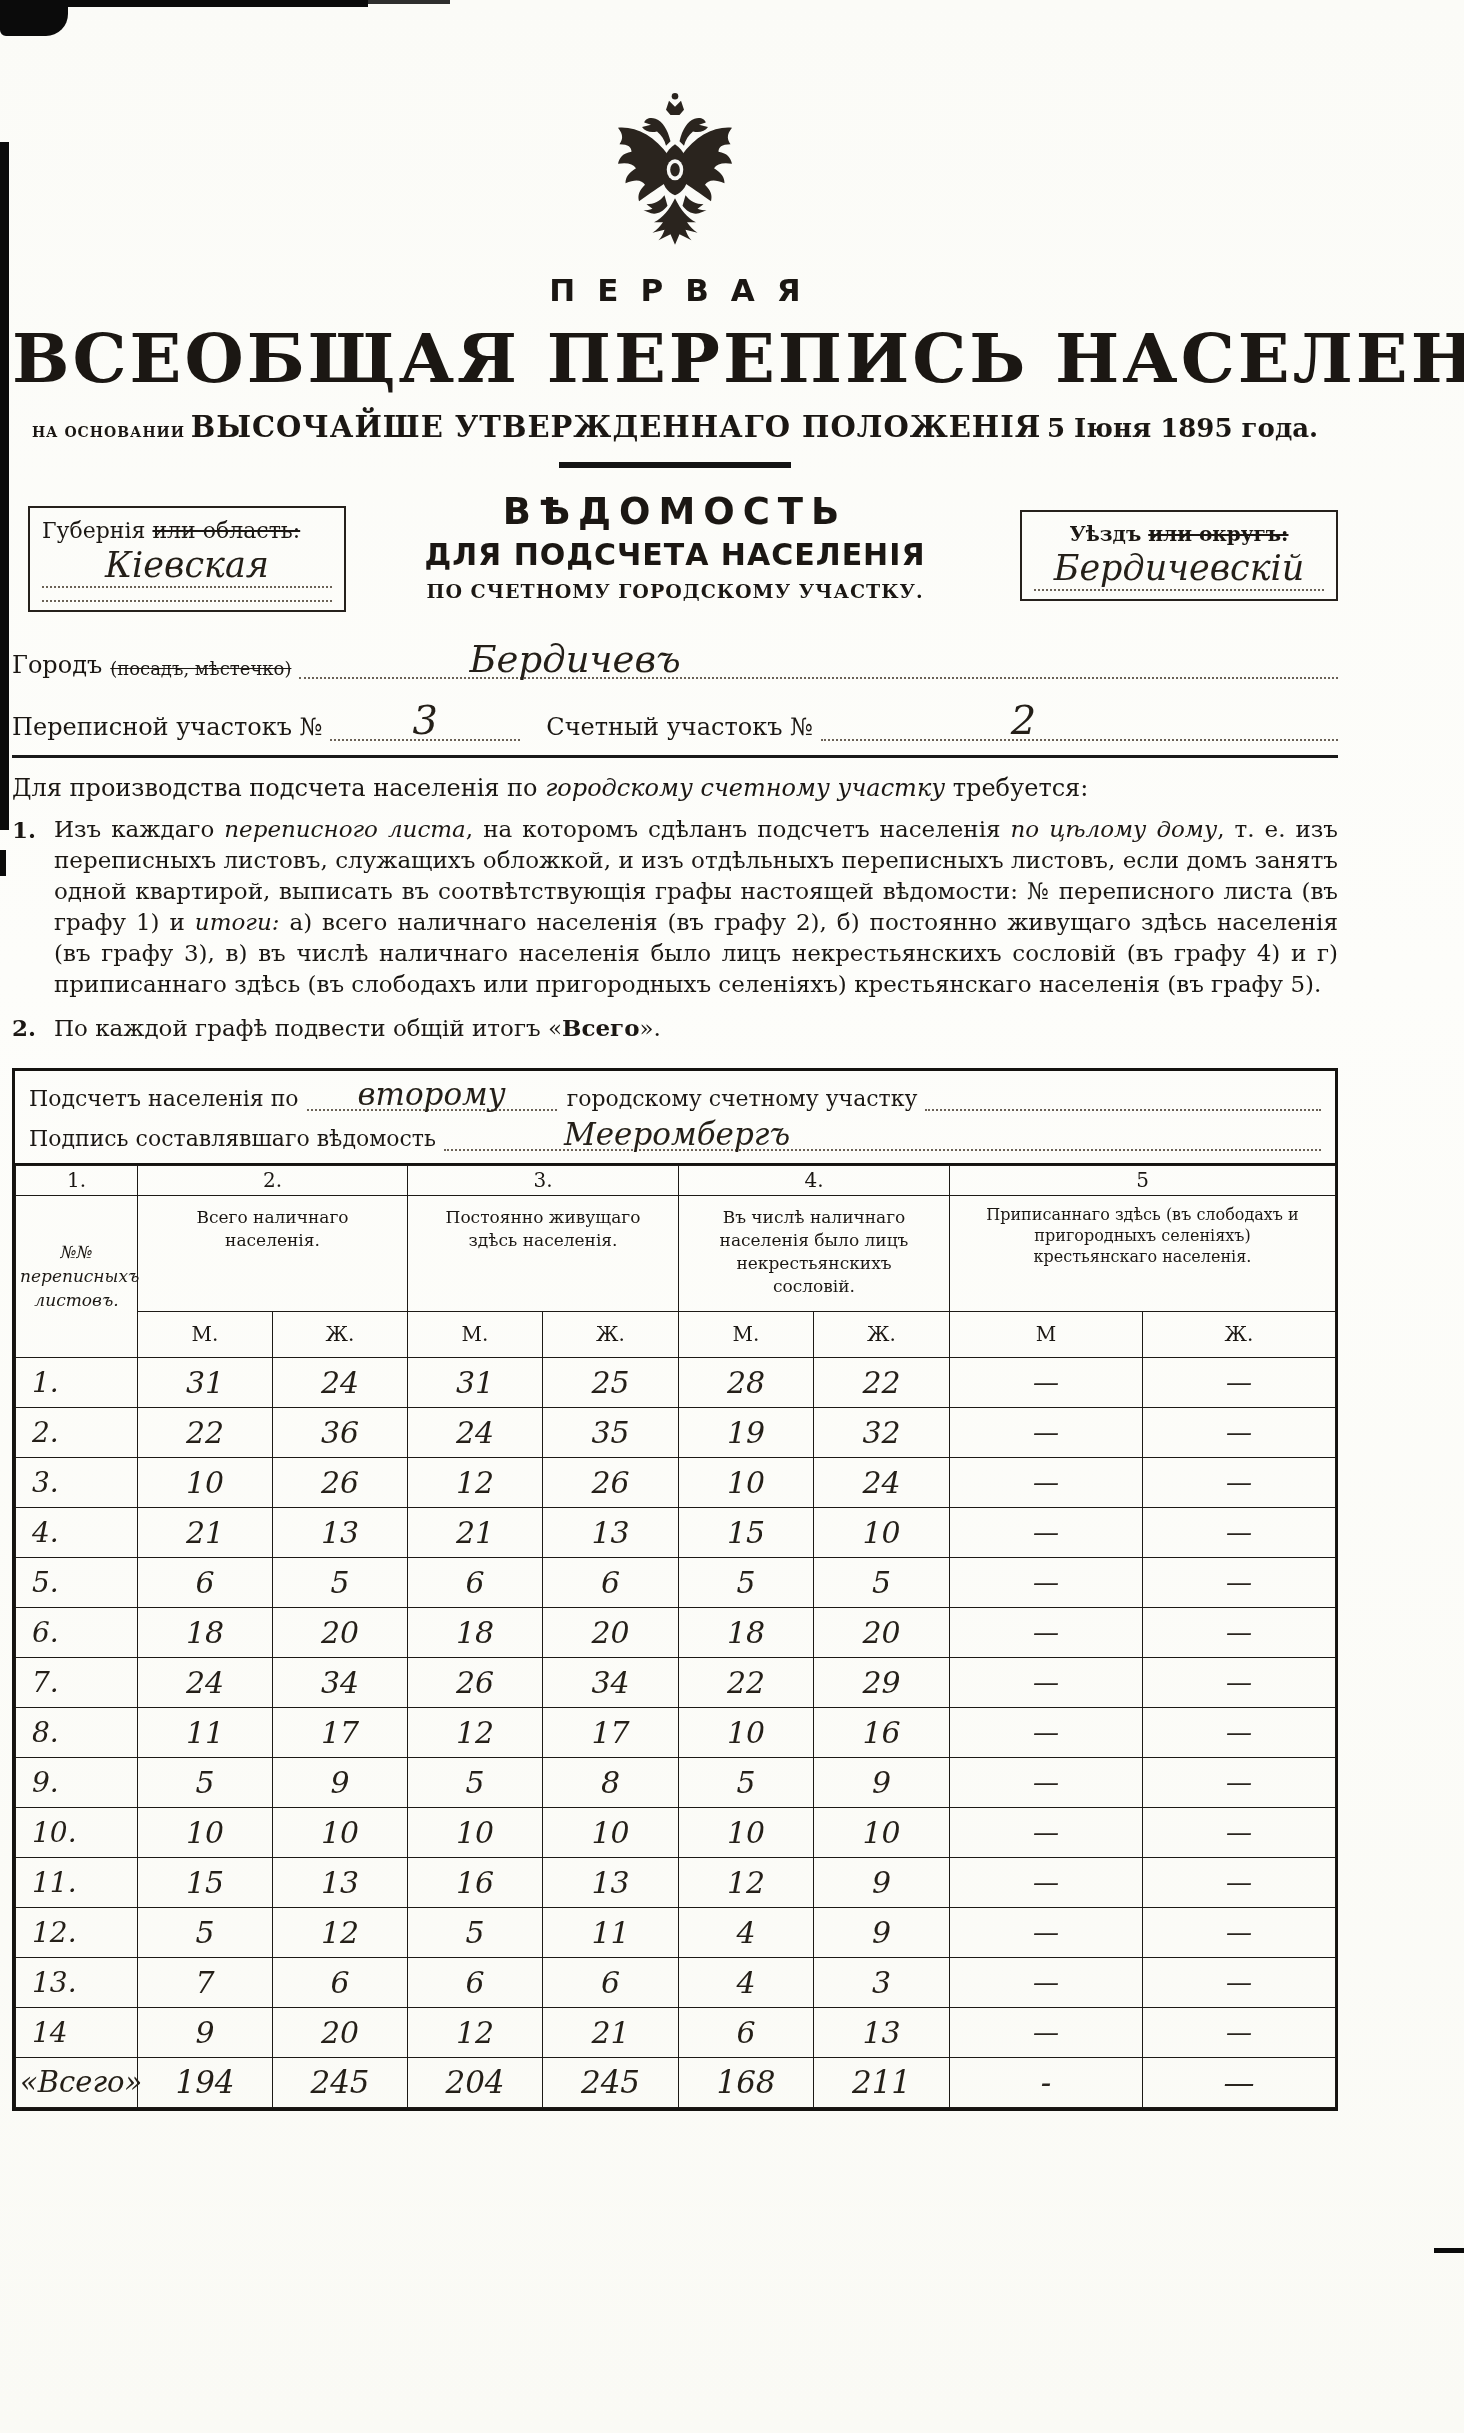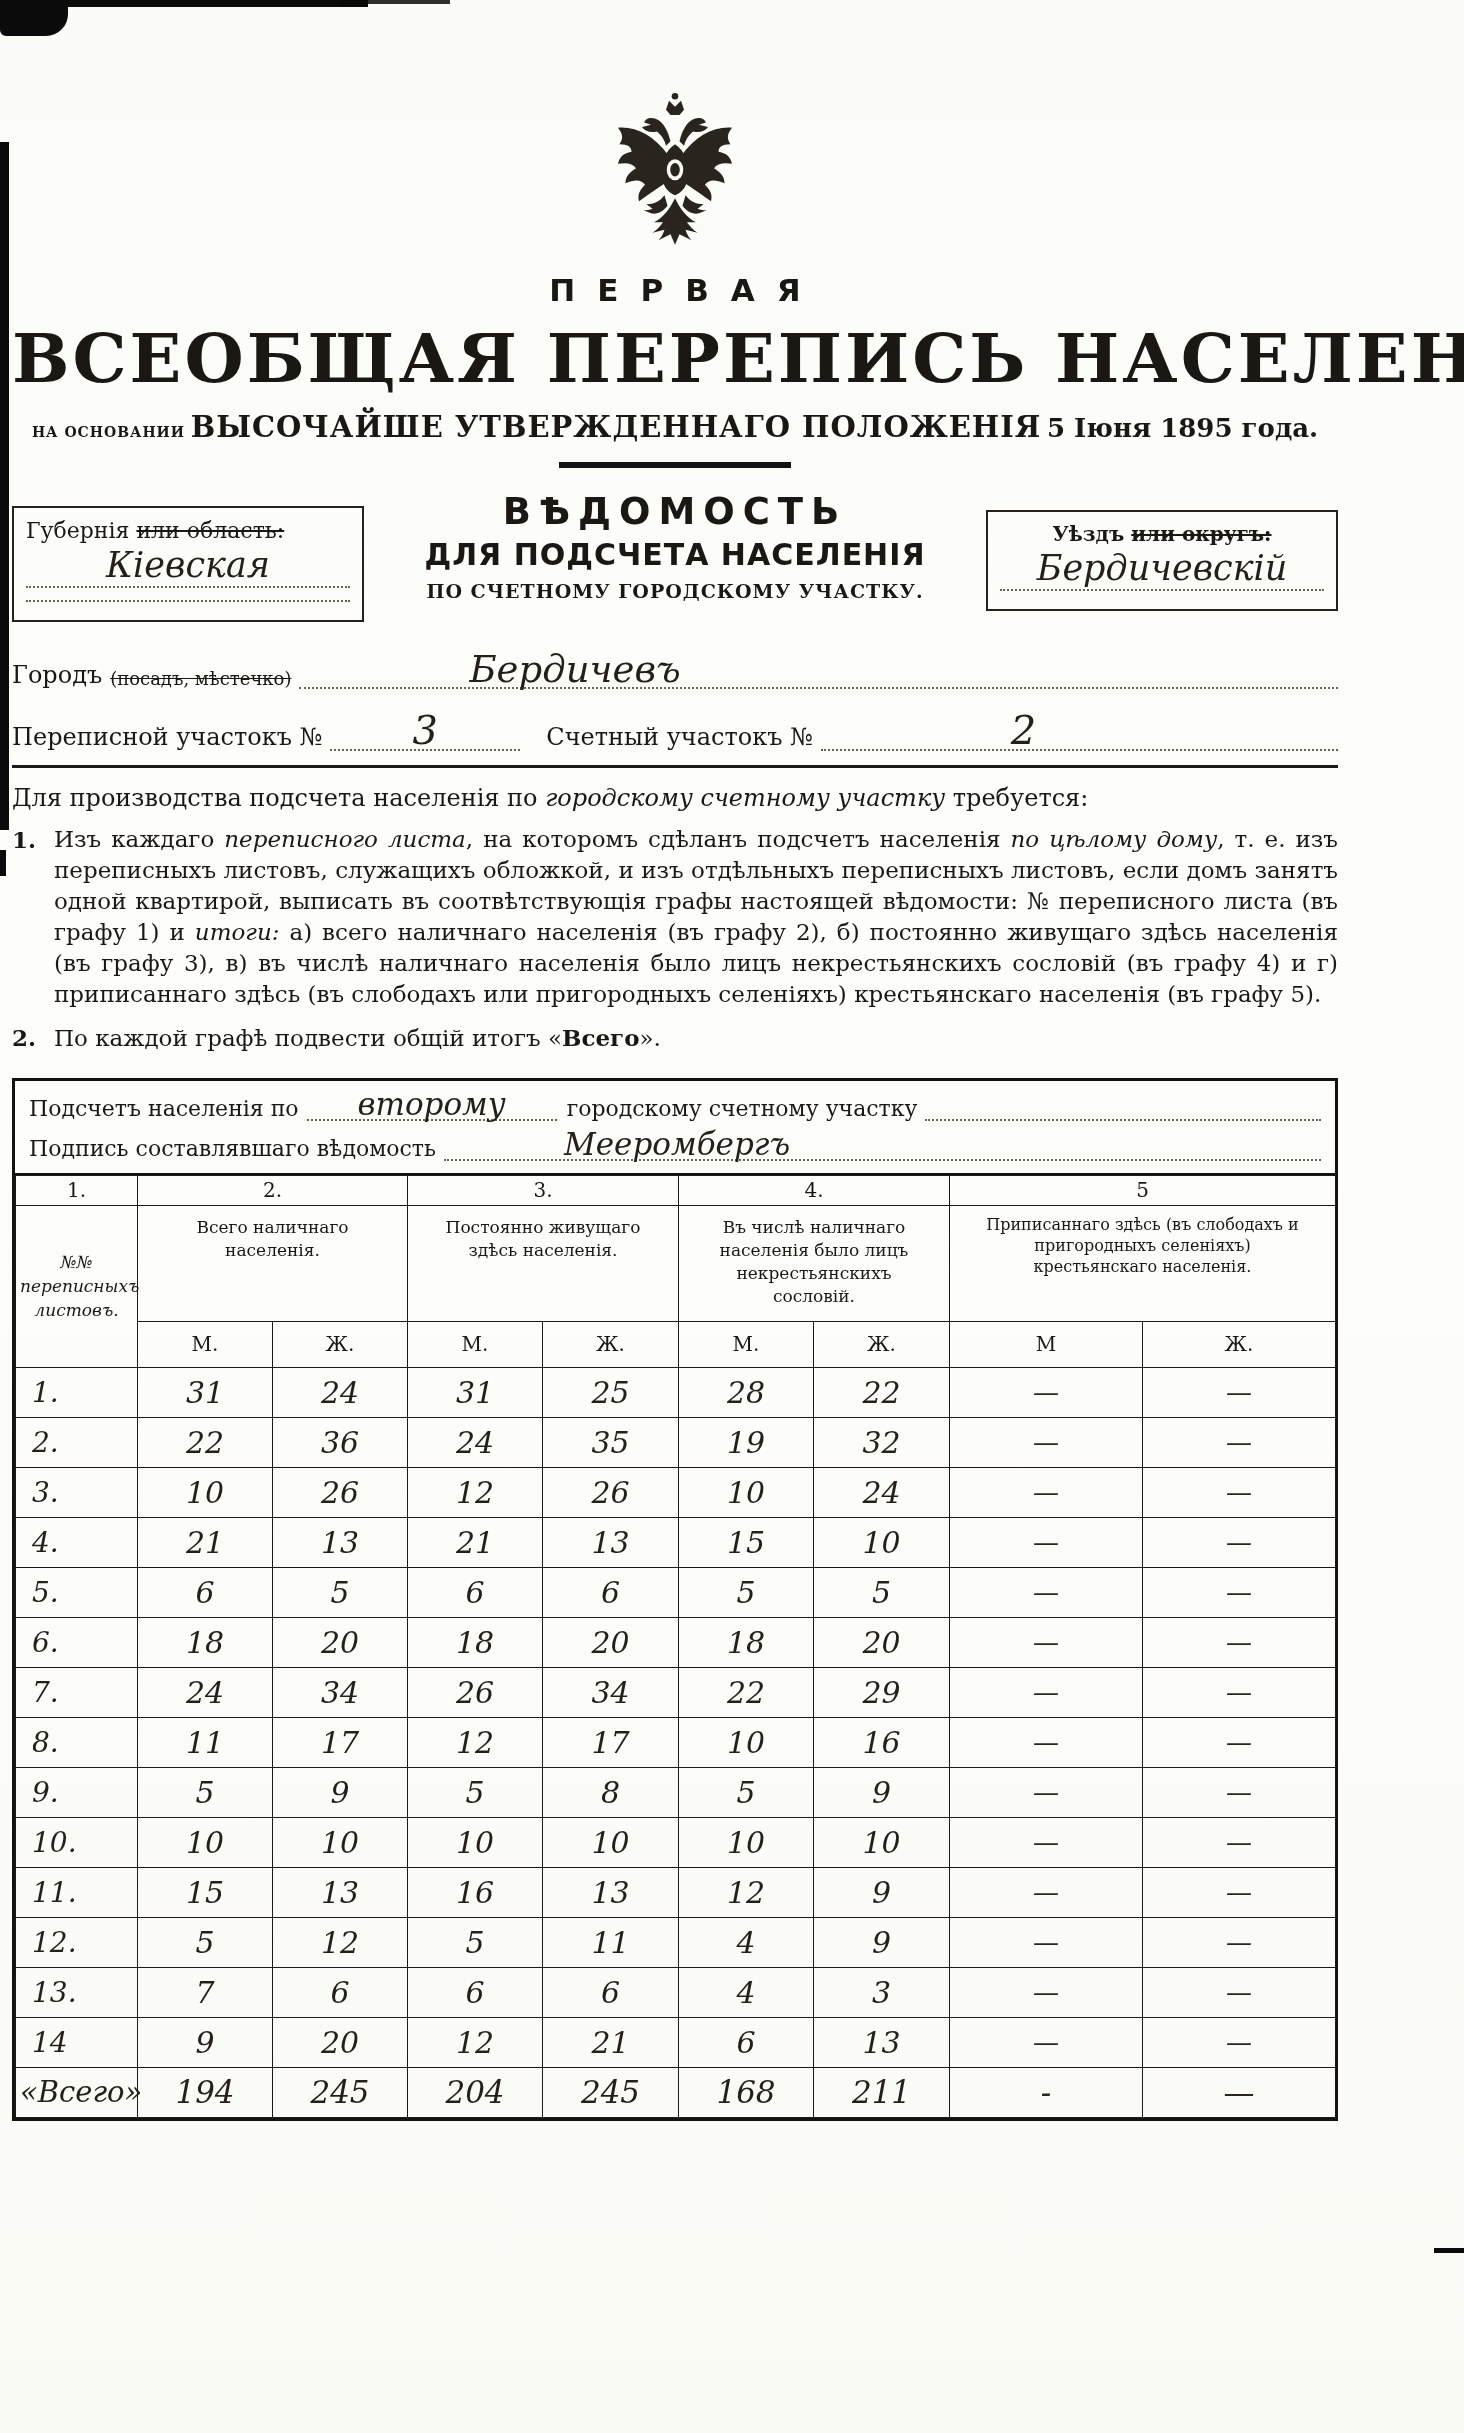--- a/index.html
+++ b/index.html
@@ -38,21 +38,21 @@
     text-align:center; white-space:nowrap; margin-top:10px;
   }
   .basis { text-align:center; margin-top:12px; font-weight:bold; white-space:nowrap; }
   .basis .sm { font-size:14px; letter-spacing:1px; }
   .basis .lg { font-size:29px; letter-spacing:1px; }
   .basis .date { font-size:26px; }
 
   .rule-block { width:232px; height:6px; background:#141414; margin:18px auto 0; }
 
   .form-head { display:flex; align-items:flex-start; margin-top:22px; }
-  .side-box { width:352px; border:2px solid #26211c; padding:10px 12px 18px; background:transparent; }
+  .side-box { width:318px; border:2px solid #26211c; padding:10px 12px 8px; background:transparent;margin-left:16px; }
   .side-box.left { margin-top:16px; }
   .side-box.right { margin-top:20px; }
   .side-label { font-size:22px; white-space:nowrap; }
   .side-box.right .side-label { font-weight:bold; font-size:20px; text-align:center; }
   .struck { text-decoration: line-through; }
   .small-struck { font-size:18px; text-decoration:line-through; }
   .side-value {
     text-align:center; border-bottom:2px dotted #6b6257;
     margin-top:4px; padding-bottom:2px; line-height:1.05;
   }

